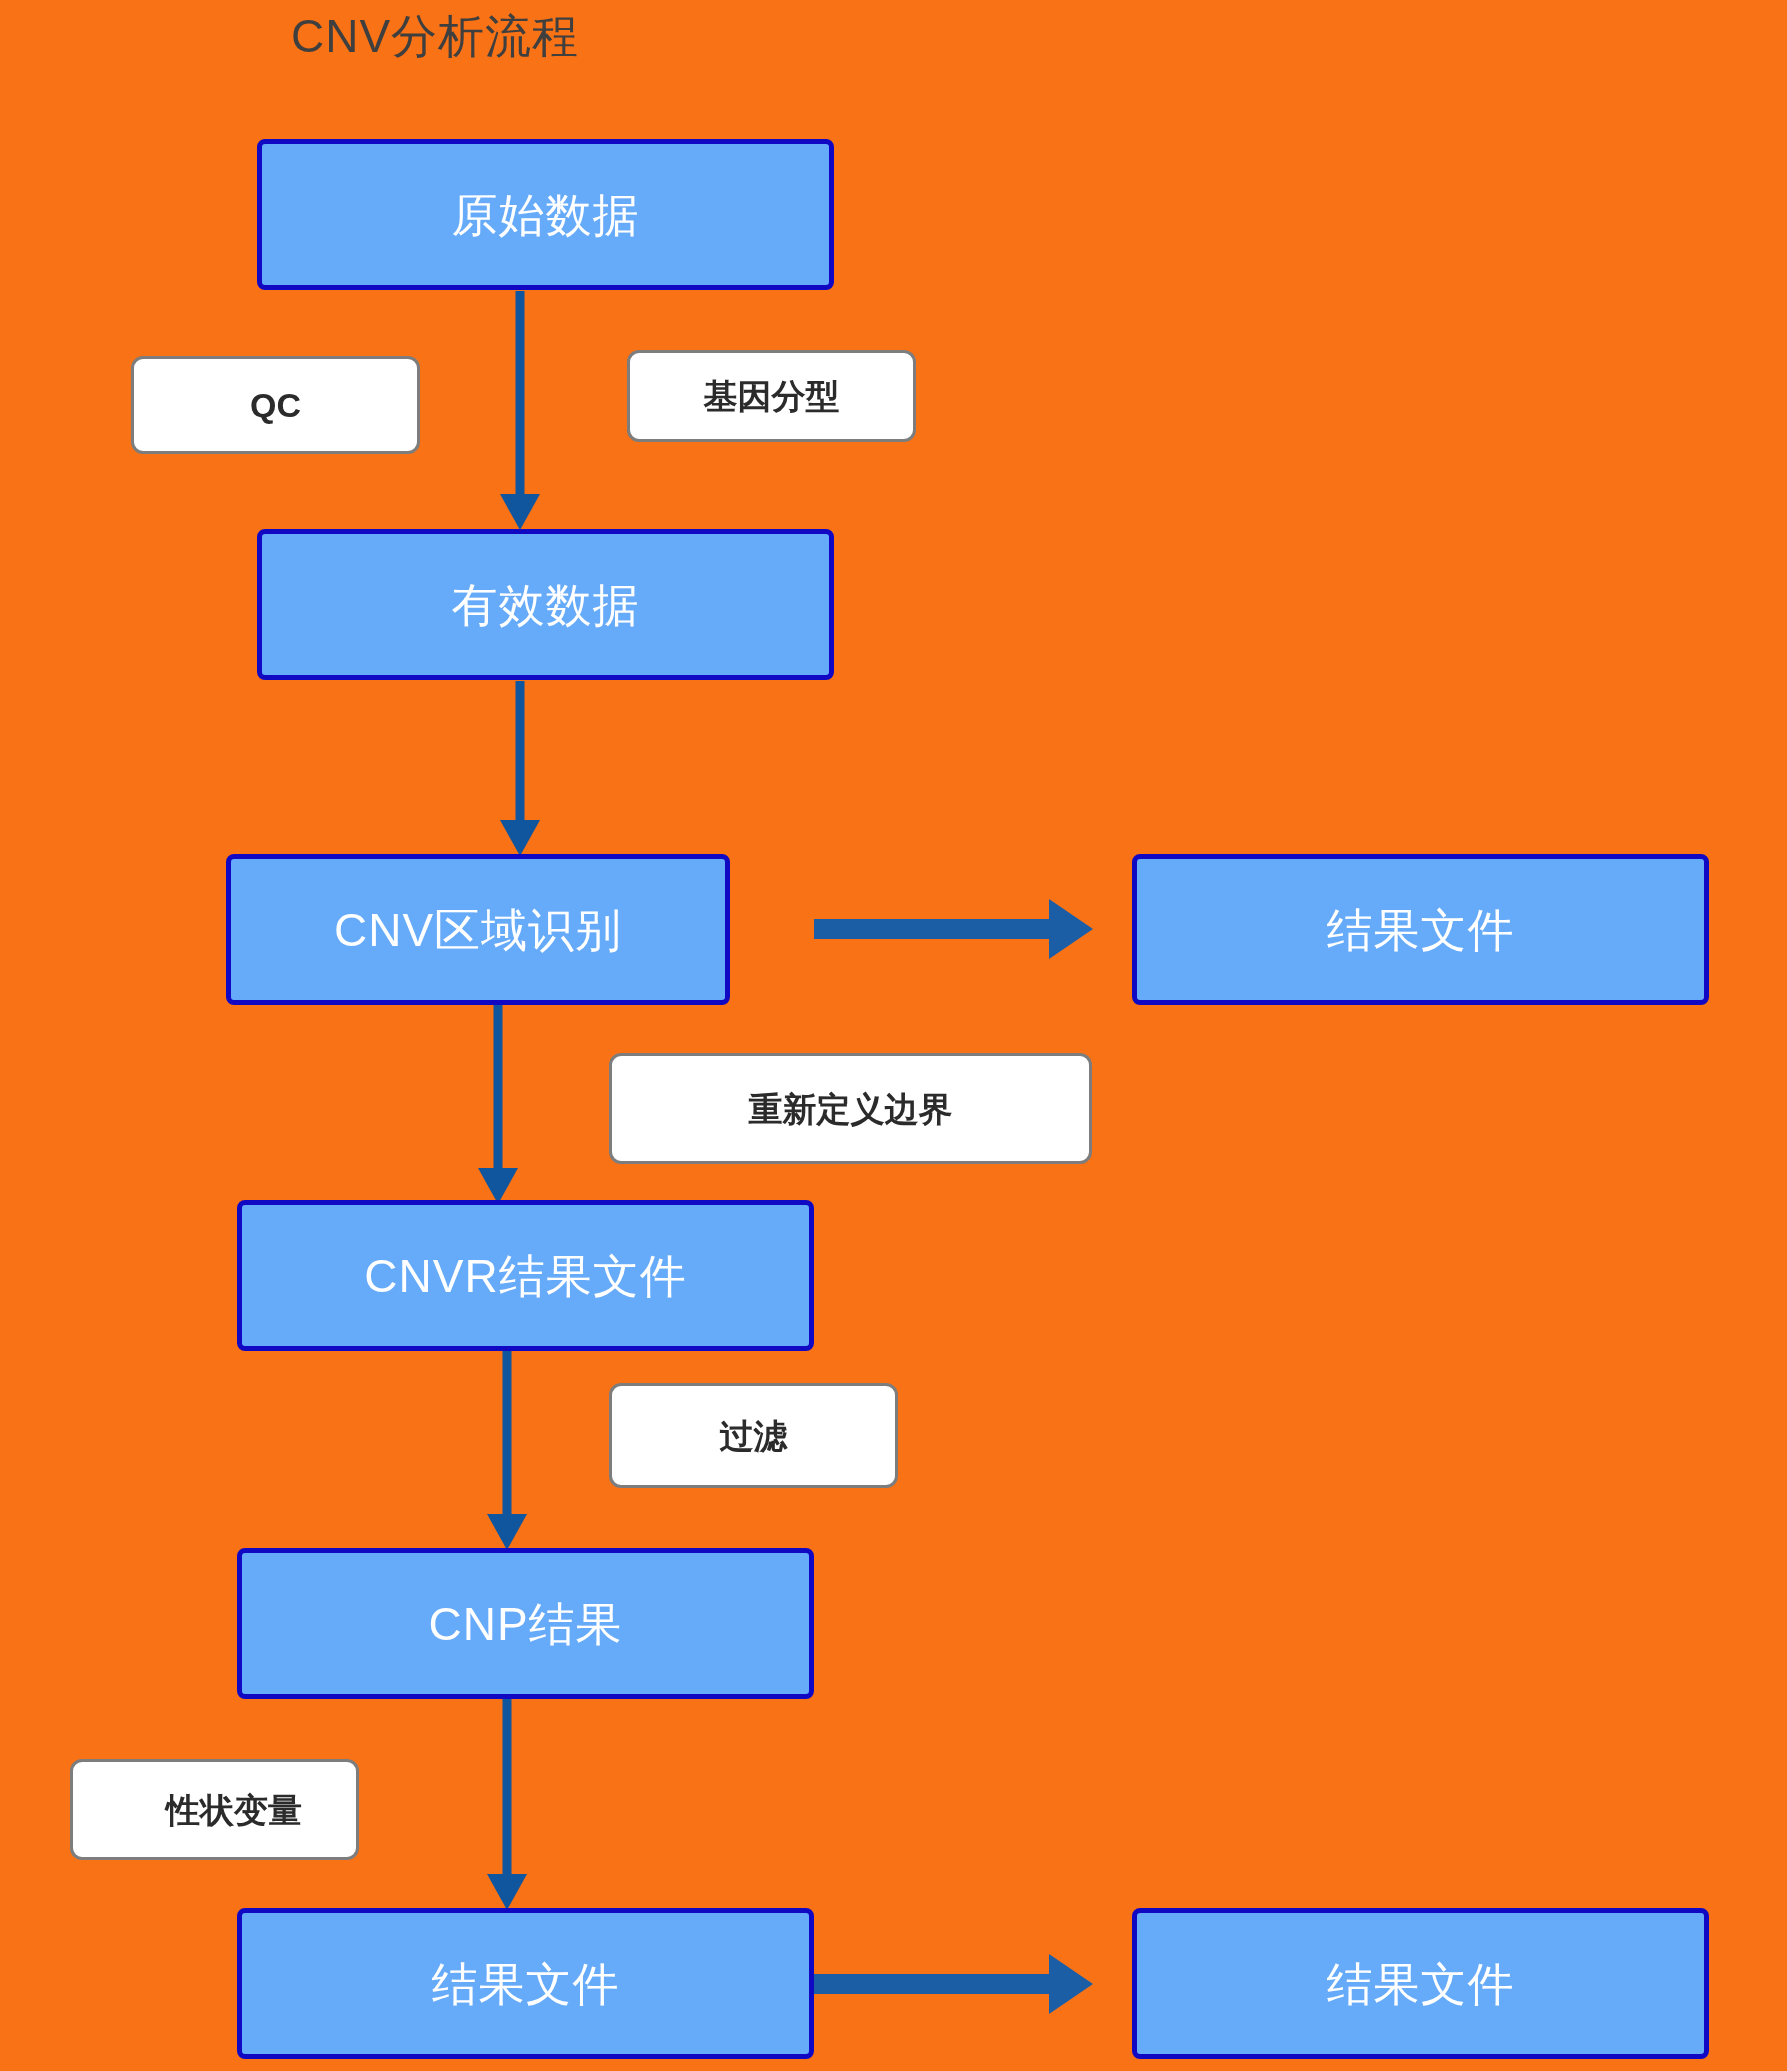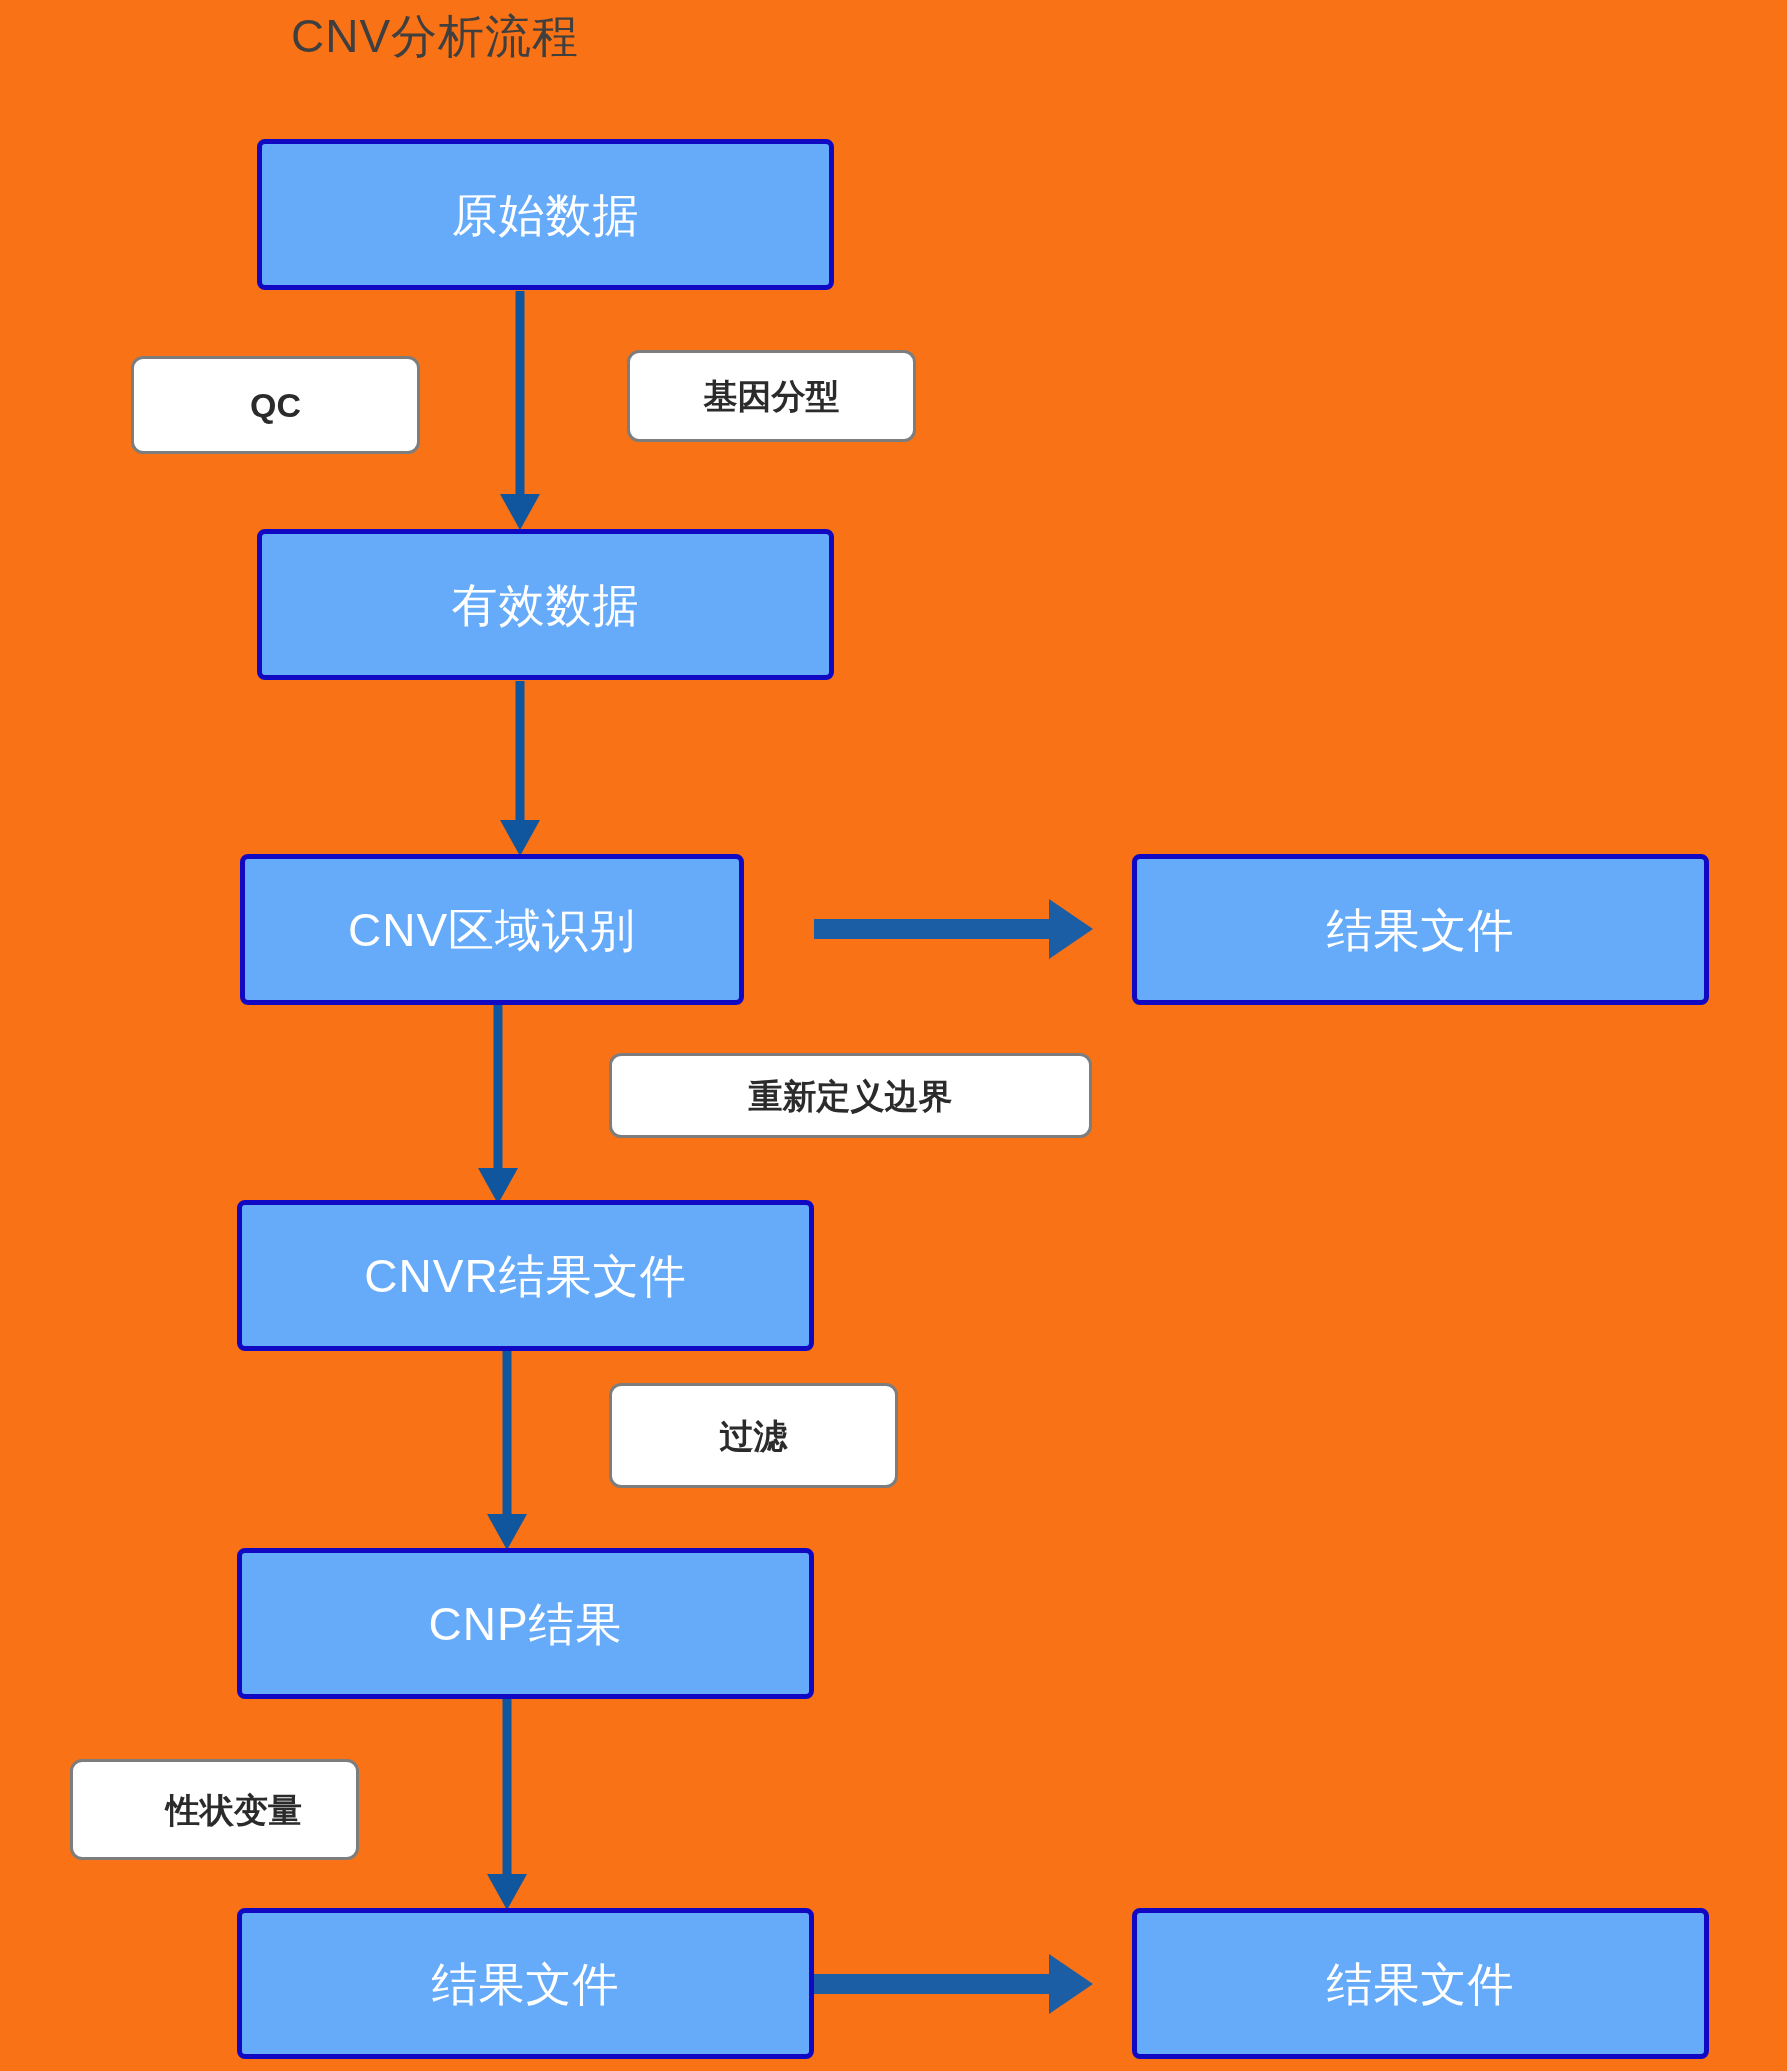--- a/index.html
+++ b/index.html
@@ -139,39 +139,39 @@
 
   <div class="node" style="left:257px; top:529px; width:577px; height:151px;">
     <span>有效数据</span>
   </div>
 
   <div class="arrow-v" style="left:520px; top:681px; height:175px;">
     <div class="shaft" style="height:139px;"></div>
     <div class="head"></div>
   </div>
 
-  <div class="node" style="left:240px; top:854px; width:504px; height:151px;">
+  <div class="node" style="left:226px; top:854px; width:504px; height:151px;">
     <span>CNV区域识别</span>
   </div>
 
   <div class="arrow-h" style="left:814px; top:929px; width:279px;">
     <div class="shaft" style="width:239px;"></div>
     <div class="head"></div>
   </div>
 
   <div class="node" style="left:1132px; top:854px; width:577px; height:151px;">
     <span>结果文件</span>
   </div>
 
   <div class="arrow-v" style="left:498px; top:1005px; height:199px;">
     <div class="shaft" style="height:163px;"></div>
     <div class="head"></div>
   </div>
 
-  <div class="edge-label" style="left:609px; top:1053px; width:483px; height:85px;">
+  <div class="edge-label" style="left:609px; top:1053px; width:483px; height:111px;">
     <span>重新定义边界</span>
   </div>
 
   <div class="node" style="left:237px; top:1200px; width:577px; height:151px;">
     <span>CNVR结果文件</span>
   </div>
 
   <div class="arrow-v" style="left:507px; top:1351px; height:199px;">
     <div class="shaft" style="height:163px;"></div>
     <div class="head"></div>

